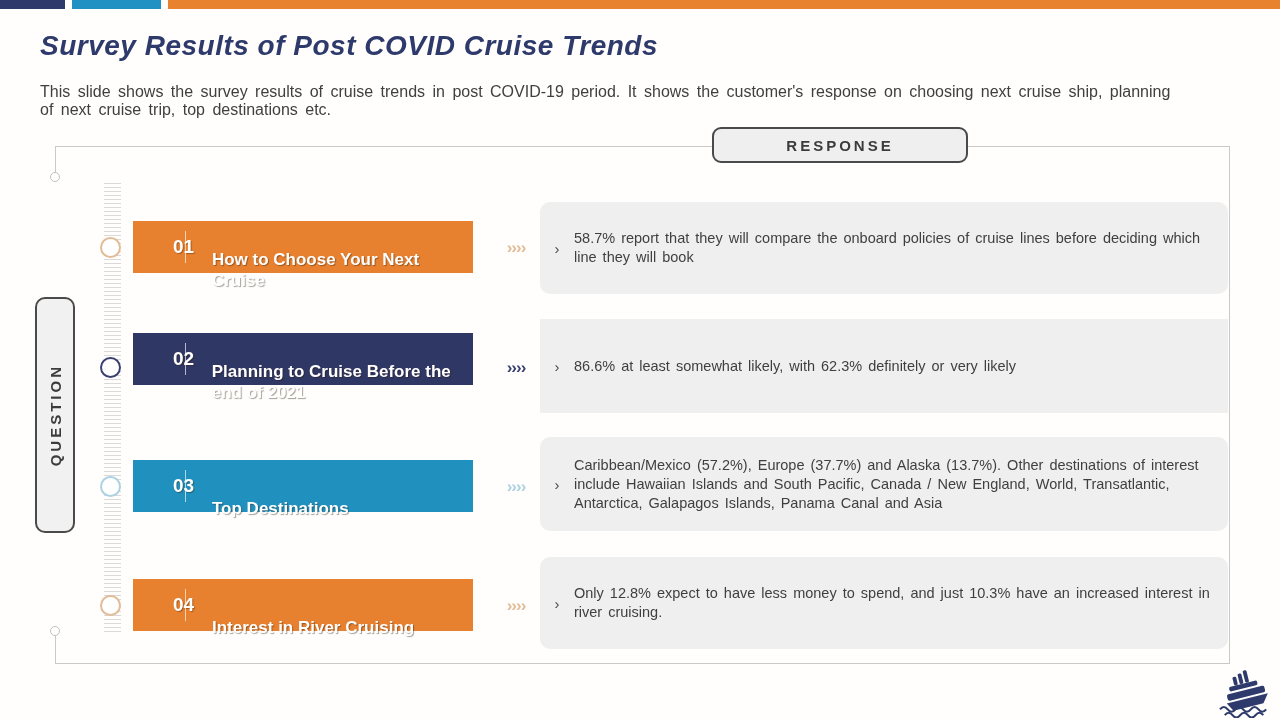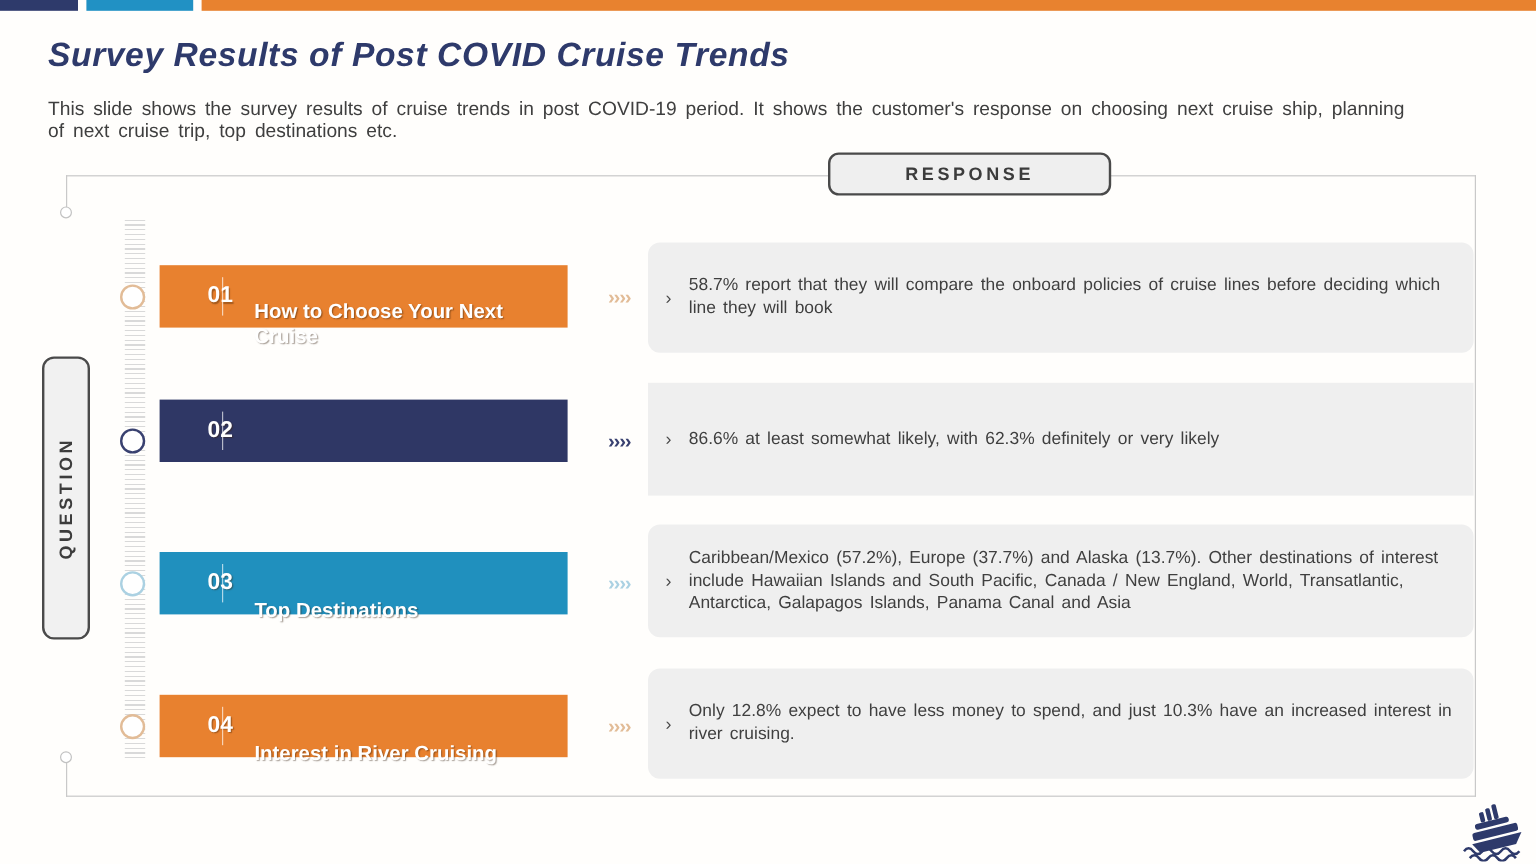--- a/index.html
+++ b/index.html
@@ -25,21 +25,21 @@
   .frame-right  { left:1229px; top:146px; width:1px; height:518px; }
   .frame-bottom { left:55px; top:663px; width:1175px; height:1px; }
   .frame-left-a { left:55px; top:146px; width:1px; height:27px; }
   .frame-left-b { left:55px; top:635px; width:1px; height:29px; }
   .node-dot { position:absolute; width:10px; height:10px; border:1px solid #c2c2c2;
               border-radius:50%; background:#fff; }
   .node-dot.top    { left:50px; top:172px; }
   .node-dot.bottom { left:50px; top:626px; }
 
   
-  .response-chip { position:absolute; left:690px; top:127px; width:236px; height:36px;
+  .response-chip { position:absolute; left:712px; top:127px; width:256px; height:36px;
                    background:#efefef; border:2px solid #4a4a4a; border-radius:9px;
                    display:flex; align-items:center; justify-content:center;
                    font-size:15px; font-weight:bold; letter-spacing:3px; color:#3c3c3c; }
 
   
   .question-chip { position:absolute; left:35px; top:297px; width:40px; height:236px;
                    background:#f1f1f1; border:2px solid #4a4a4a; border-radius:10px;
                    display:flex; align-items:center; justify-content:center; }
   .question-chip span { writing-mode:vertical-rl; transform:rotate(180deg);
                         font-size:15px; font-weight:bold; letter-spacing:3px; color:#3c3c3c; }
@@ -110,20 +110,21 @@
   <div class="chevrons" style="top: 238px; color: rgb(226, 188, 151);">››››</div>
   <div class="rcard rounded" style="top:202px; height:92px;">
     <div class="bullet">›</div>
     <div class="rtext">58.7% report that they will compare the onboard policies of cruise lines before deciding which line they will book</div>
   </div>
 
   <div class="marker" style="top: 357px; border-color: rgb(57, 65, 112);"></div>
   <div class="qbox" style="top: 333px; background-color: rgb(47, 55, 101);">
     <div class="num">02</div>
     <div class="sep"></div>
+    <div class="qlabel">Planning to Cruise Before the end of 2021</div>
   </div>
   <div class="chevrons" style="top: 358px; color: rgb(57, 65, 112);">››››</div>
   <div class="rcard" style="top:319px; height:94px;">
     <div class="bullet">›</div>
     <div class="rtext">86.6% at least somewhat likely, with 62.3% definitely or very likely</div>
   </div>
 
   <div class="marker" style="top: 476px; border-color: rgb(171, 209, 226);"></div>
   <div class="qbox" style="top: 460px; background-color: rgb(32, 144, 190);">
     <div class="num">03</div>

